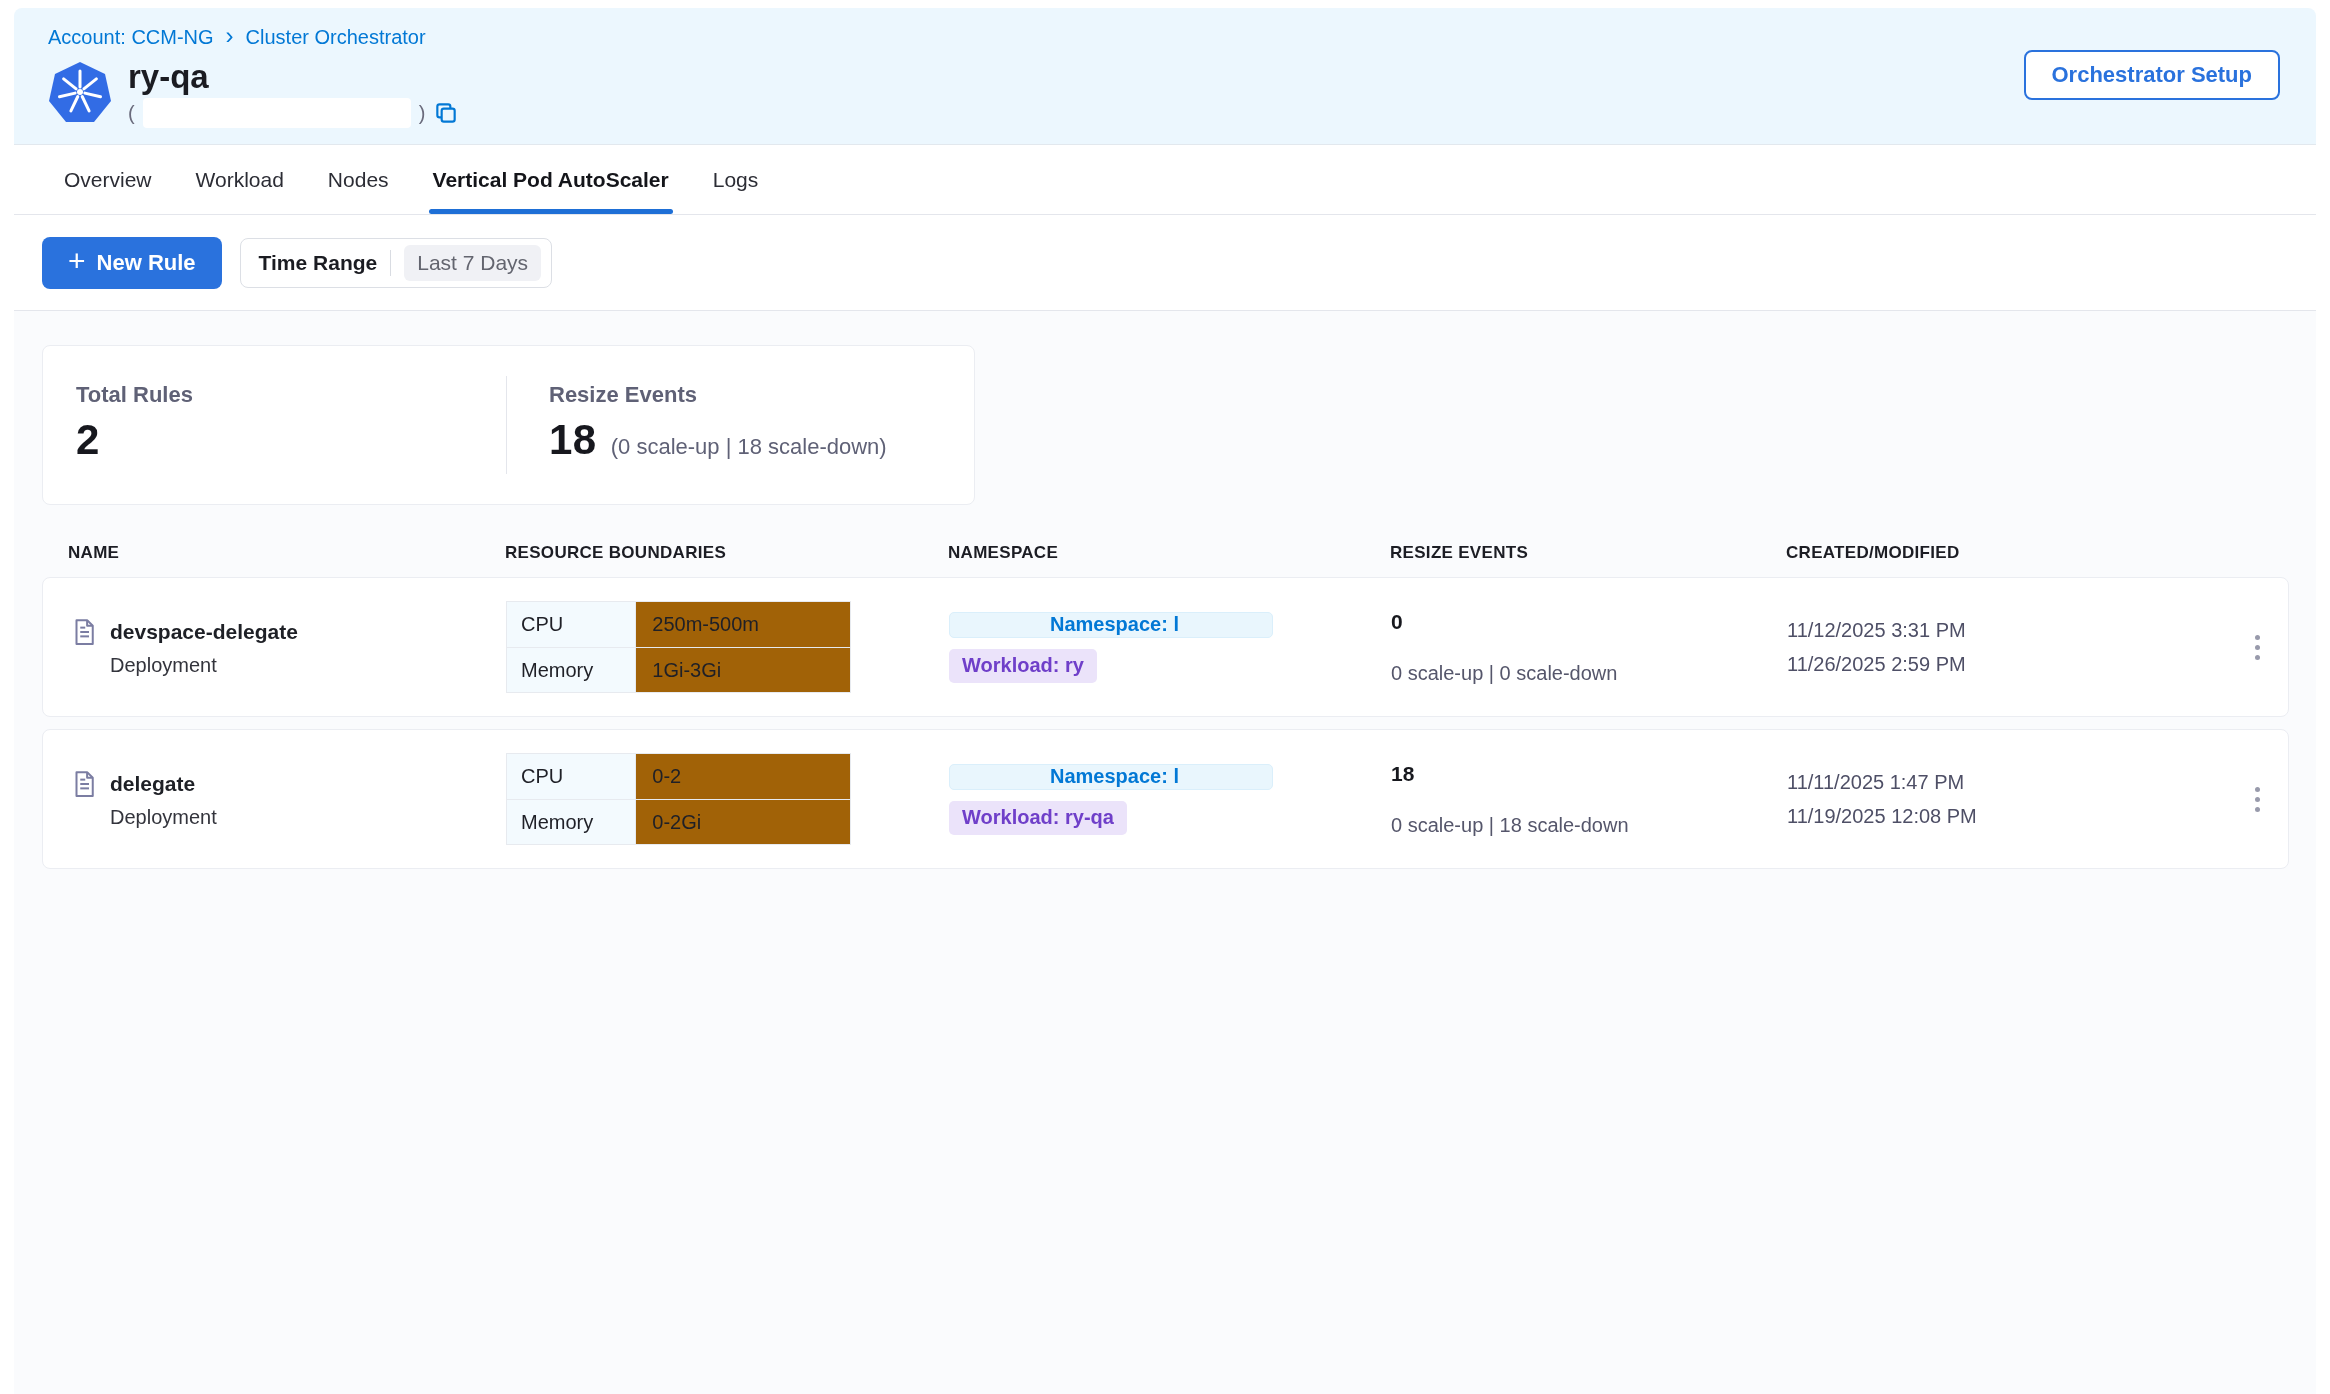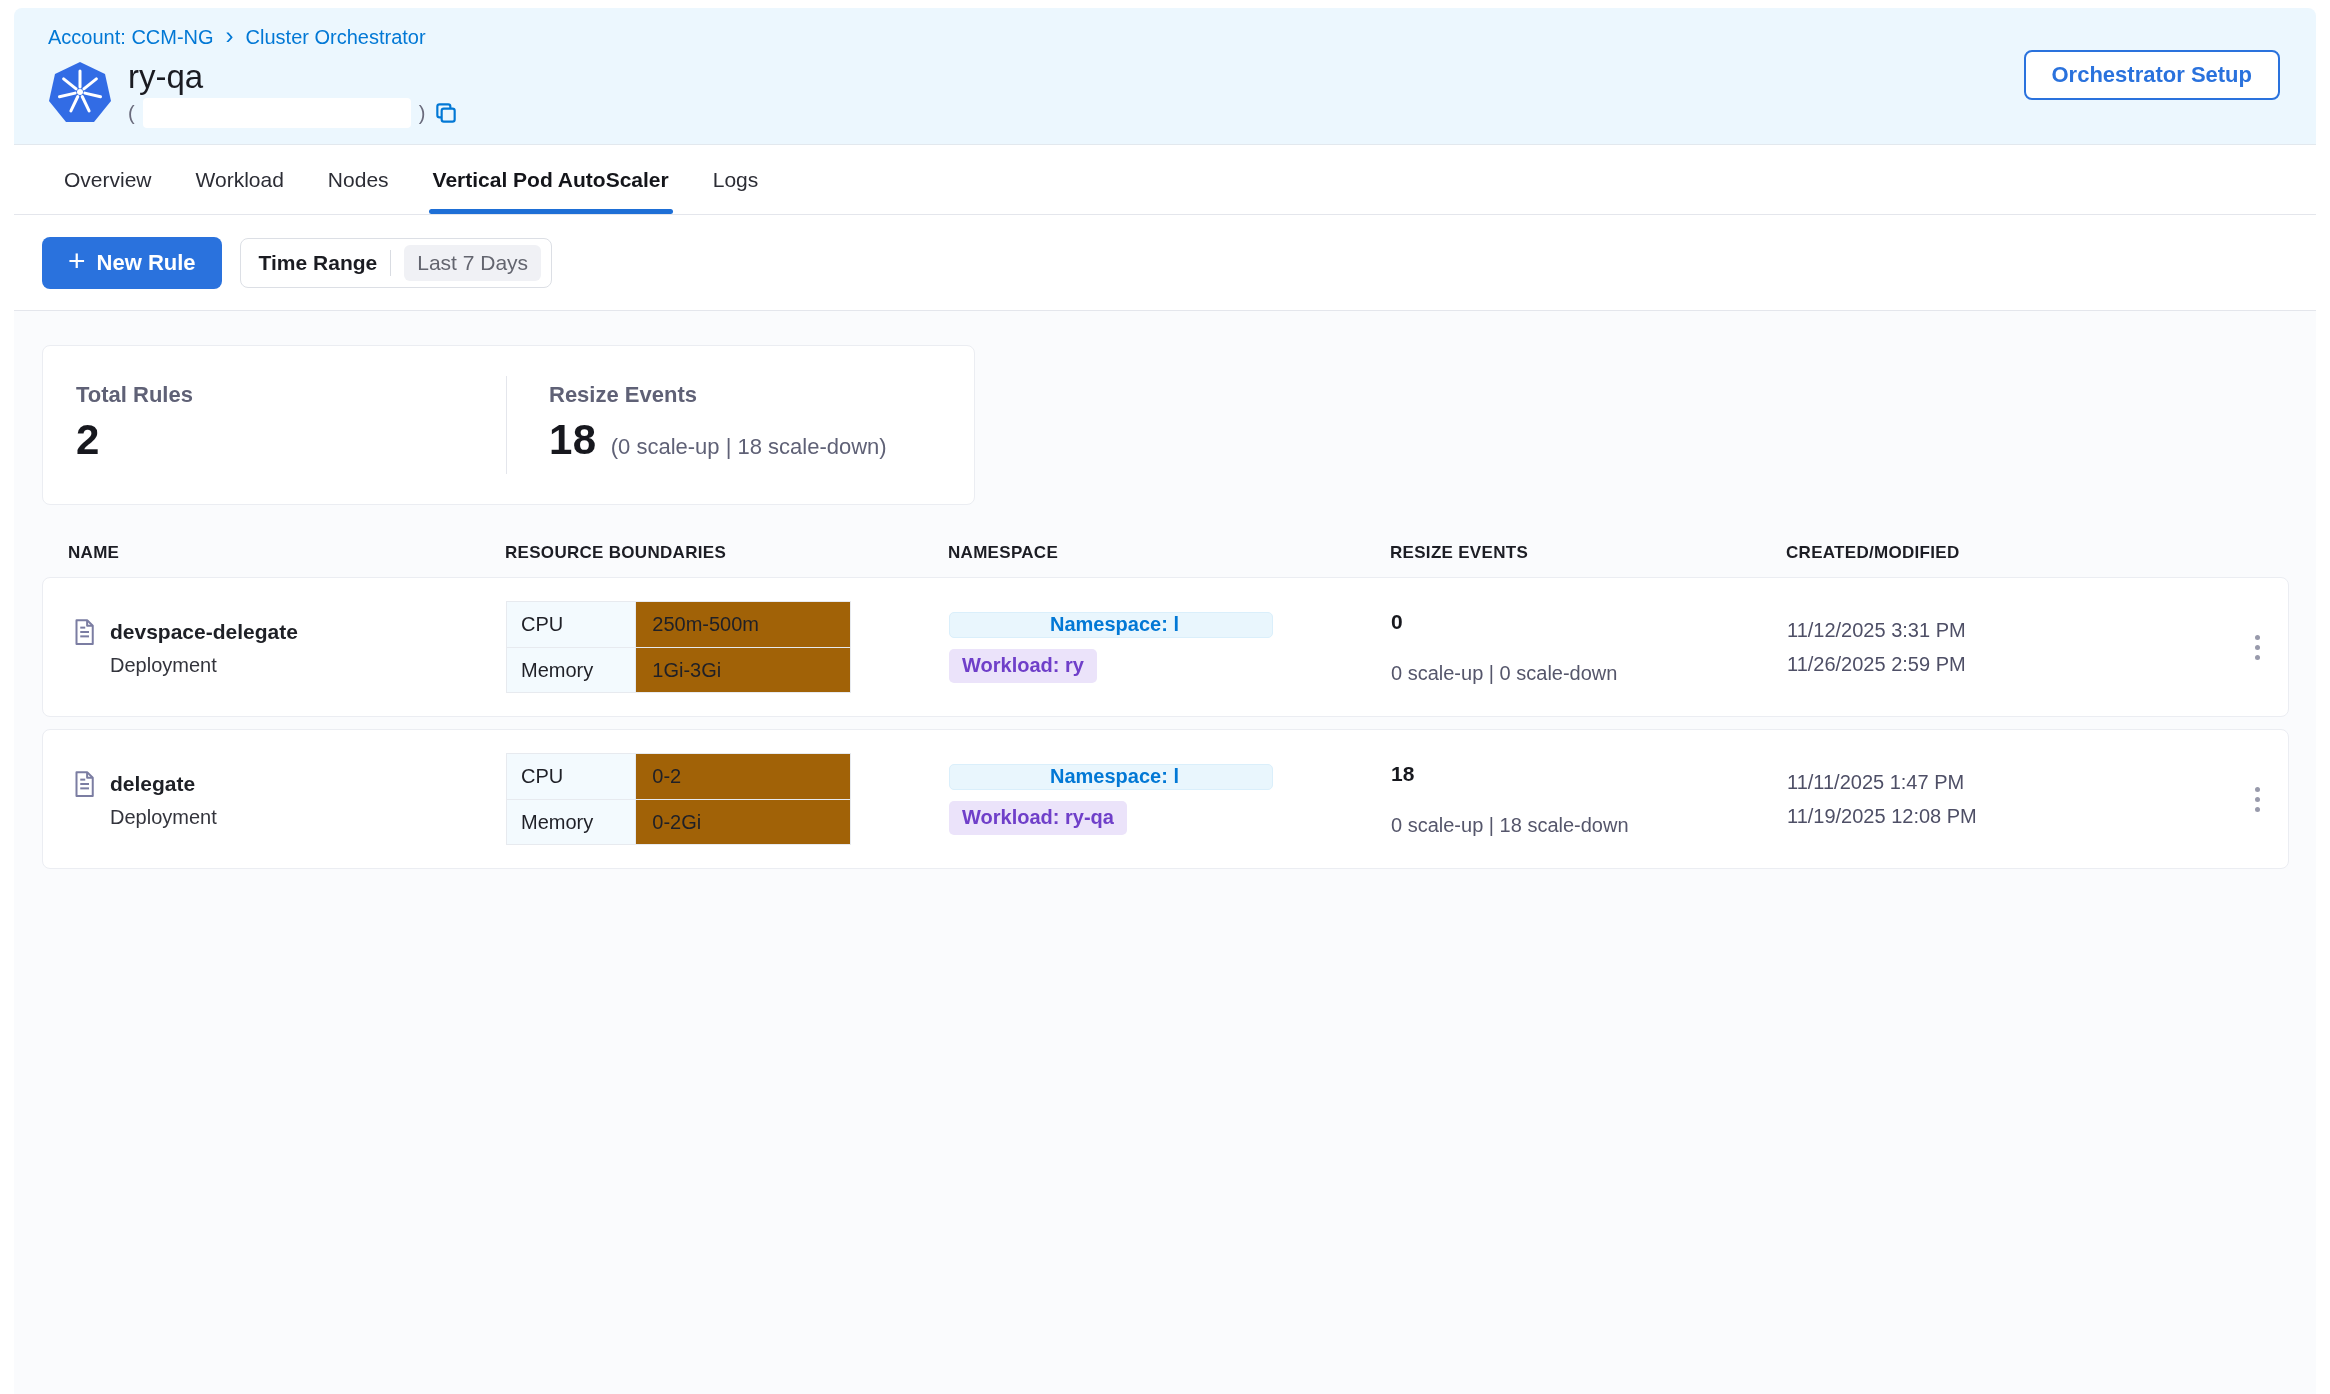--- a/index.html
+++ b/index.html
@@ -9,21 +9,21 @@
   .app { position:absolute; left:14px; top:8px; width:2302px; height:1386px; }
 
   
   .hero { height:137px; background:var(--header-bg,#ecf7fe); border-radius:8px 8px 0 0;
           padding:16px 30px 0 34px; position:relative; border-bottom:1px solid #e2e8ee; }
   .breadcrumb { display:flex; align-items:center; gap:12px; font-size:20px; color:var(--link-blue,#0278d5); }
   .crumb { cursor:pointer; }
   .crumb-sep { font-size:24px; line-height:1; padding-bottom:3px; color:var(--link-blue,#0278d5); }
   .title-row { display:flex; align-items:flex-start; gap:16px; margin-top:8px; }
   .k8s-icon { width:64px; height:64px; flex:0 0 auto; }
-  .cluster-name { font-size:33px; font-weight:400; color:#1b1c22; line-height:1.1; }
+  .cluster-name { font-size:33px; font-weight:700; color:#1b1c22; line-height:1.1; }
   .id-line { display:flex; align-items:center; gap:8px; margin-top:3px; color:#6a6b7c; font-size:20px; }
   .redact { width:268px; height:30px; background:#fff; border-radius:4px; }
   .copy-icon { width:26px; height:26px; cursor:pointer; }
   .setup-btn { position:absolute; right:36px; top:42px; height:50px; padding:0 26px; background:#fff;
                border:2px solid var(--primary-blue,#2a72dd); border-radius:8px; color:var(--primary-blue,#2a72dd);
                font-weight:700; font-size:22px; font-family:inherit; cursor:pointer;margin-left:23px; }
 
   
   .tabs { height:70px; background:#fff; display:flex; align-items:stretch; gap:44px; padding-left:50px;
           border-bottom:1px solid #e4e6ec; }

